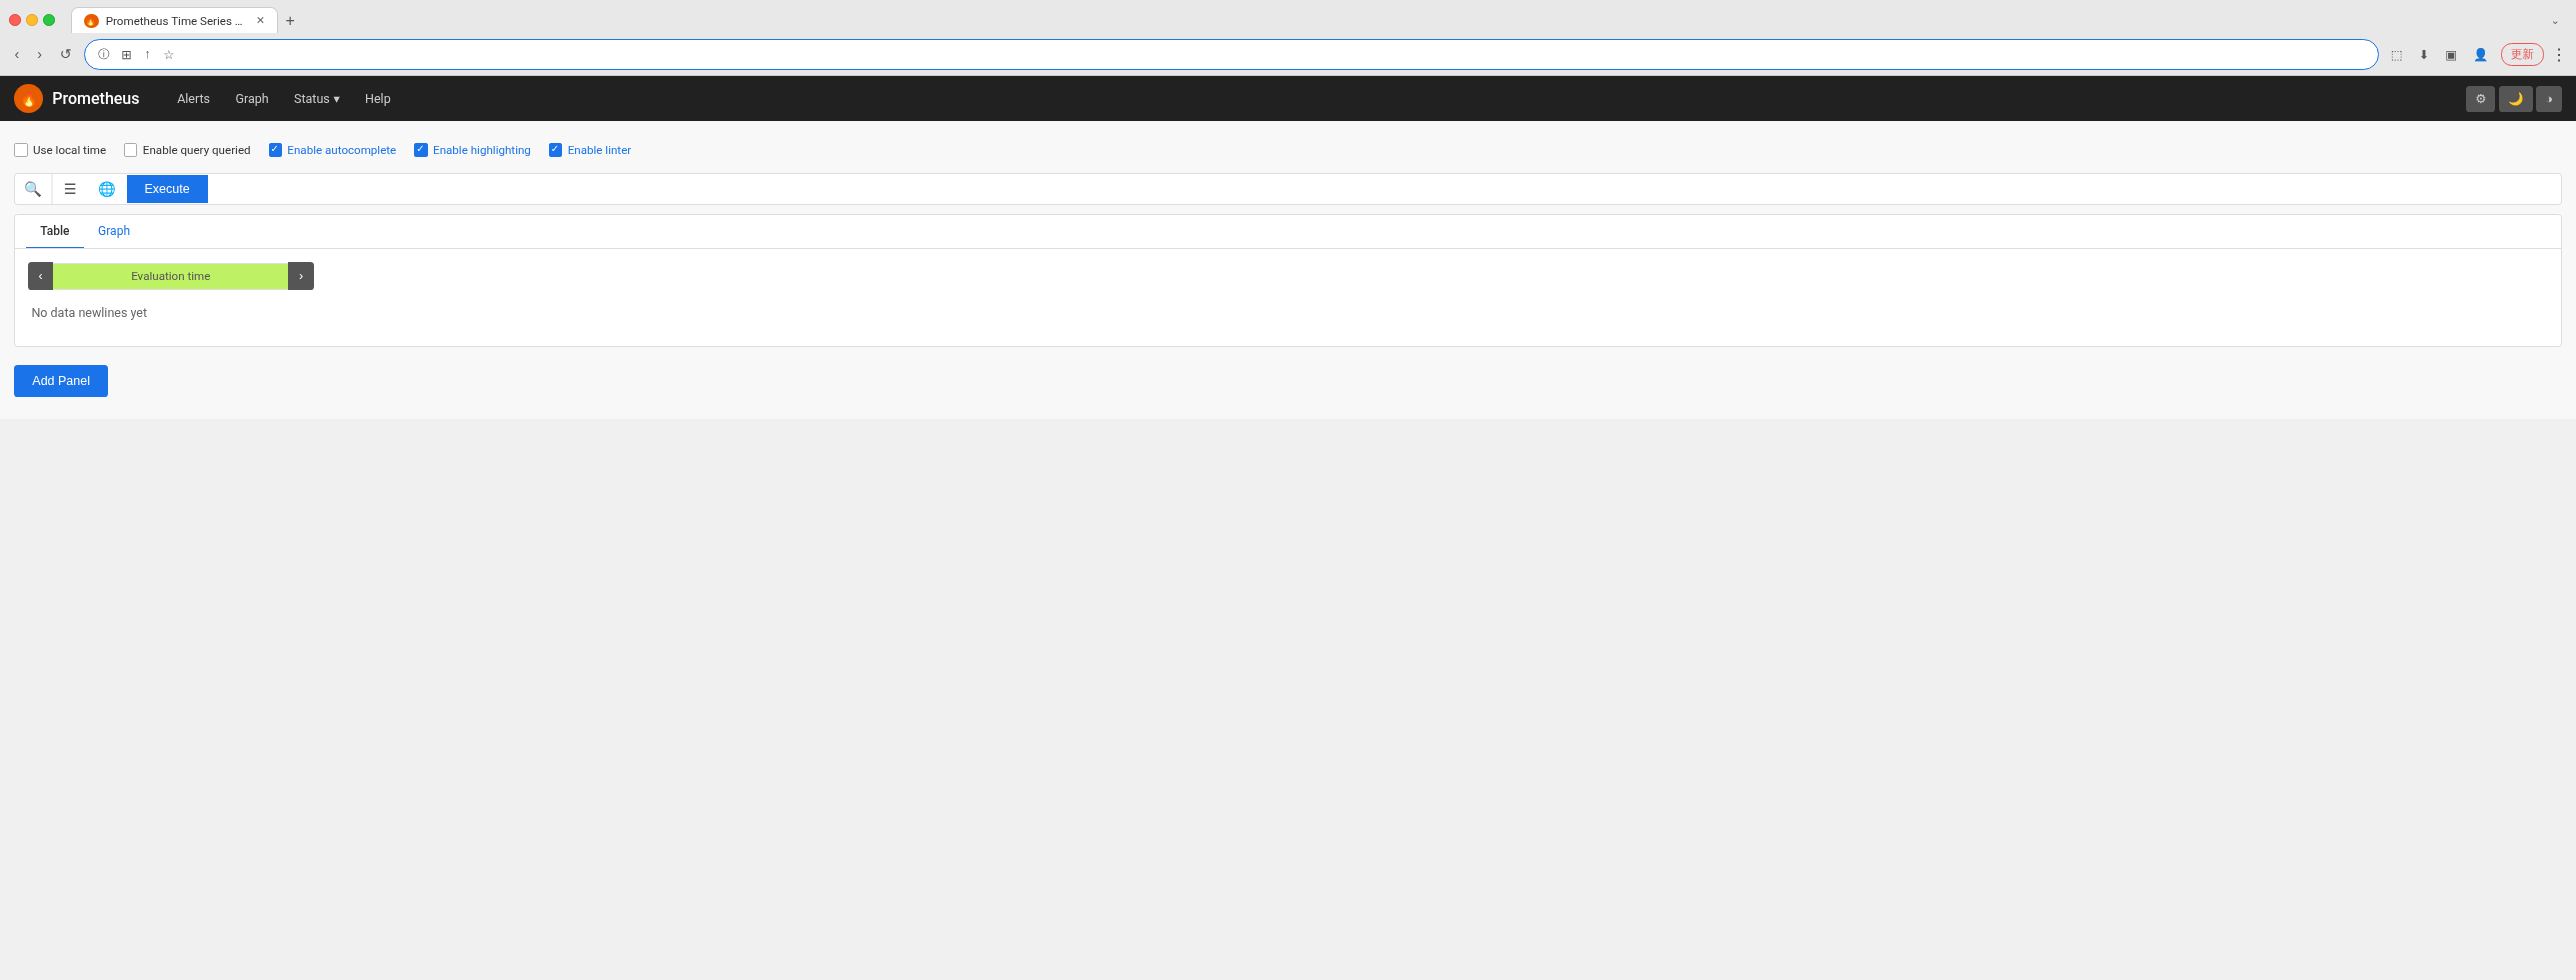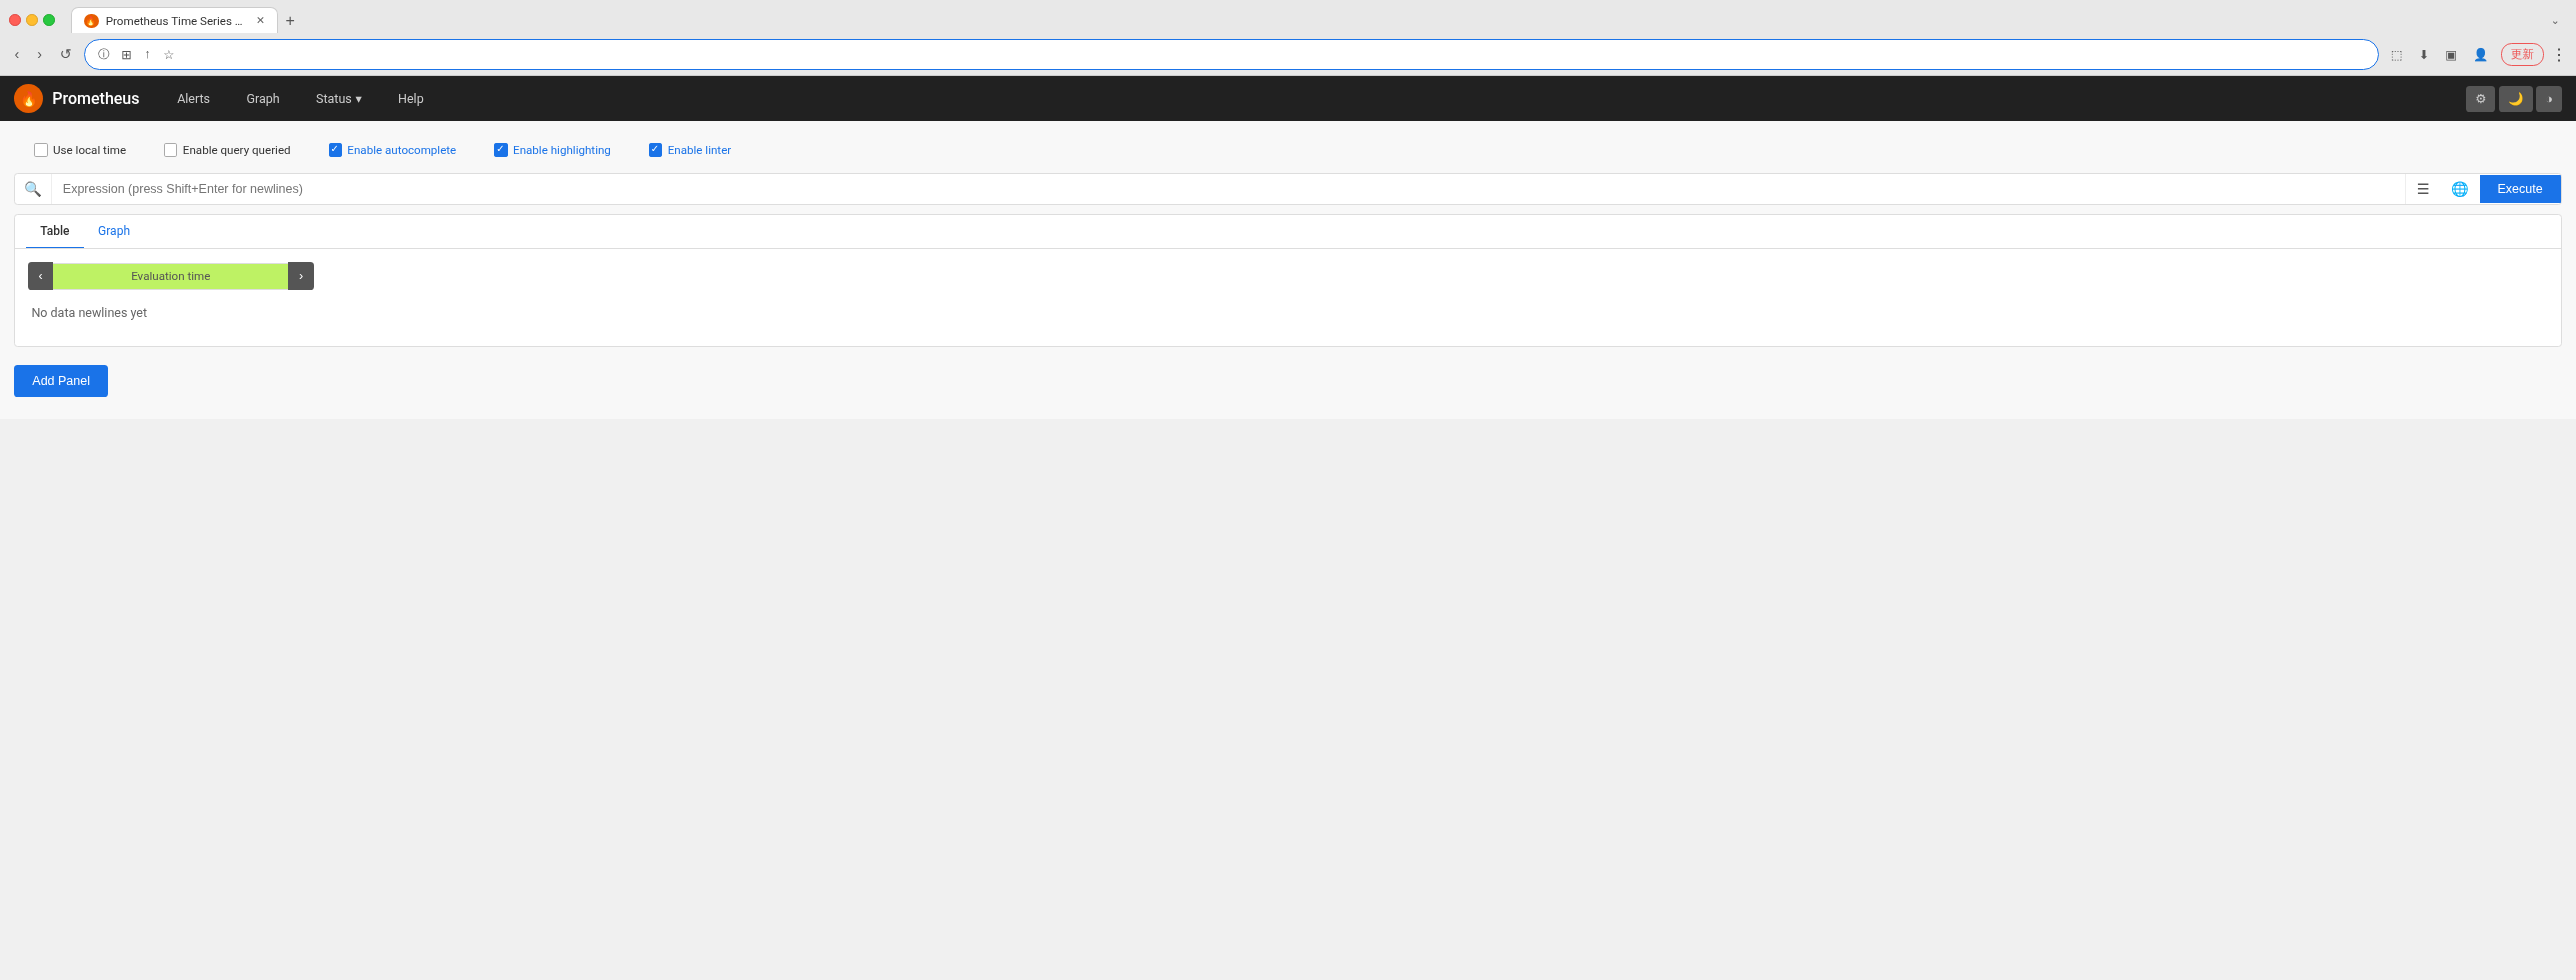--- a/index.html
+++ b/index.html
@@ -30,33 +30,33 @@
     .update-btn { background: none; border: 0.9px solid #e55; color: #e55; border-radius: 10.7px; padding: 2.7px 9px; font-size: 11.6px; cursor: pointer; }
     .more-btn { background: none; border: none; cursor: pointer; font-size: 16px; color: #333; }
 
     
     .app-container { background: white; }
 
     
     .navbar { background: #212121; display: flex; align-items: center; padding: 0 14.3px; height: 45px; }
     .nav-logo { display: flex; align-items: center; gap: 9px; color: white; font-size: 16px; font-weight: 500; }
     .logo-icon { width: 29px; height: 29px; background: #e65c00; border-radius: 50%; display: flex; align-items: center; justify-content: center; color: white; font-size: 14.3px; }
-    .nav-links { display: flex; align-items: center; margin-left: 27px; gap: 15px; }
+    .nav-links { display: flex; align-items: center; margin-left: 27px; gap: 4px; }
     .nav-link { color: #ccc; padding: 7.2px 10.7px; cursor: pointer; font-size: 12.5px; border-radius: 3.6px; }
     .nav-link-status { color: #ccc; padding: 7.2px 10.7px; cursor: pointer; font-size: 12.5px; display: flex; align-items: center; gap: 3.6px; }
     .nav-spacer { flex: 1; }
     .theme-btns { display: flex; gap: 3.6px; }
     .theme-btn { background: #555; border: none; color: #ccc; padding: 5.4px 9px; border-radius: 3.6px; cursor: pointer; font-size: 12.5px; }
 
     
     .main-content { background: #f8f8f8; padding: 12.5px 14.3px; }
 
     
     .options-row { display: flex; align-items: center; gap: 18px; padding: 9px 0; flex-wrap: wrap; }
-    .option-item { display: flex; align-items: center; gap: 5.4px; font-size: 11.6px; cursor: pointer; margin-left: 20px; }
+    .option-item { display: flex; align-items: center; gap: 5.4px; font-size: 11.6px; cursor: pointer; }
     .checkbox { width: 13.4px; height: 13.4px; border: 1.3px solid #aaa; border-radius: 1.8px; background: white; flex-shrink: 0; }
     .checkbox.checked { background: #1a73e8; border-color: #1a73e8; position: relative; }
     .checkbox.checked::after { content: '✓'; color: white; font-size: 9.8px; position: absolute; top: -0.9px; left: 0.9px; }
     .option-label { color: #333; }
     .option-label.blue { color: #1a73e8; }
 
     
     .expression-row { display: flex; align-items: center; gap: 0; margin: 7.2px 0; border: 0.9px solid #ddd; border-radius: 3.6px; background: white; overflow: hidden; }
     .expr-search-icon { padding: 7.2px 9px; color: #555; font-size: 14.3px; border-right: 0.9px solid #eee; }
     .expr-input { flex: 1; padding: 7.2px 10.7px; border: none; outline: none; font-size: 12.5px; color: #555; }
@@ -175,21 +175,20 @@
       </label>
       <label class="option-item">
         <div class="checkbox checked"></div>
         <span class="option-label blue">Enable linter</span>
       </label>
     </div>
 
     
     <div class="expression-row">
       <div class="expr-search-icon">🔍</div>
-      <input class="expr-input" type="text" placeholder="Expression (press Shift+Enter for newlines)" style="">
       <div class="expr-actions">
         <button class="expr-action-btn" title="Format">☰</button>
         <button class="expr-action-btn" title="Explore metrics">🌐</button>
         <button class="execute-btn">Execute</button>
       </div>
     </div>
 
     
     <div class="panel">
       <div class="panel-tabs">

